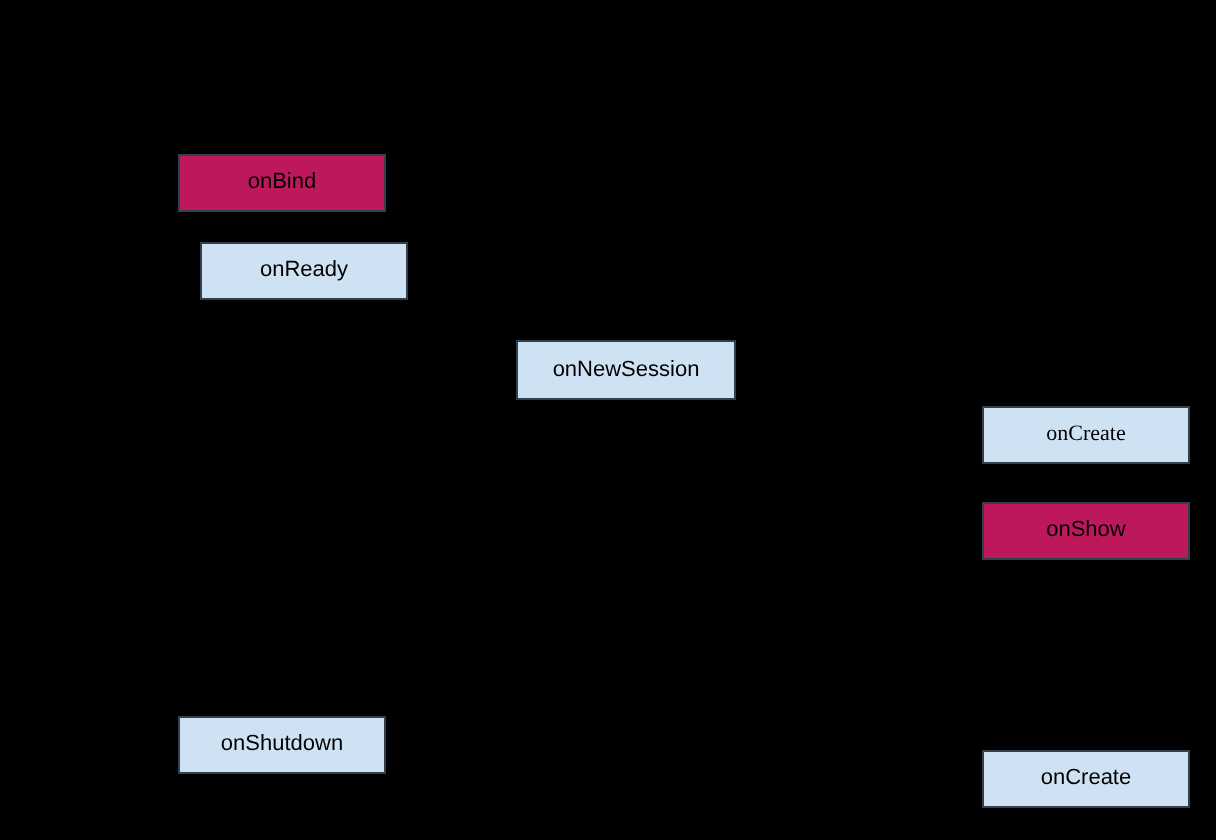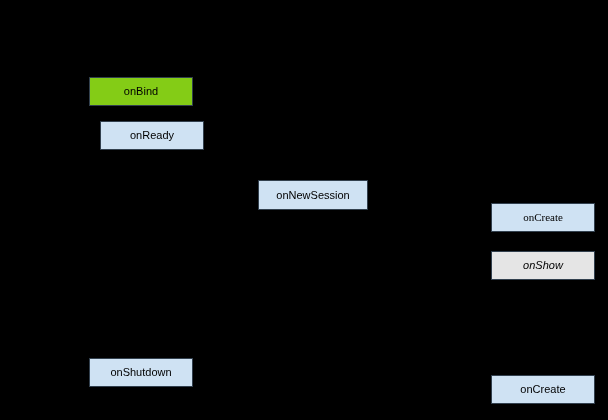--- a/index.html
+++ b/index.html
@@ -23,20 +23,20 @@
     box-sizing: border-box;
     font-size: 11px;
     line-height: 1;
     white-space: nowrap;
   }
 </style>
 </head>
 <body>
 
 <div class="canvas" id="canvas">
-    <div class="node" style="left: 89px; top: 77px; width: 104px; height: 29px; background: #84cc16; border: 1px solid rgb(50, 64, 78); color: rgb(0, 0, 0);">onBind</div>
+    <div class="node" style="left: 89px; top: 77px; width: 104px; height: 29px; background: #be185d; border: 1px solid rgb(50, 64, 78); color: rgb(0, 0, 0);">onBind</div>
     <div class="node" style="left: 100px; top: 121px; width: 104px; height: 29px; background: rgb(207, 226, 243); border: 1px solid rgb(50, 64, 78); color: rgb(0, 0, 0);">onReady</div>
-    <div class="node" style="left: 258px; top: 180px; width: 110px; height: 30px; background: rgb(207, 226, 243); border: 1px solid rgb(50, 64, 78); color: rgb(0, 0, 0);">onNewSession</div>
+    <div class="node" style="left: 258px; top: 170px; width: 110px; height: 30px; background: rgb(207, 226, 243); border: 1px solid rgb(50, 64, 78); color: rgb(0, 0, 0);">onNewSession</div>
     <div class="node" style="left: 491px; top: 203px; width: 104px; height: 29px; background: rgb(207, 226, 243); border: 1px solid rgb(50, 64, 78); color: rgb(0, 0, 0); font-family: Liberation Serif, serif;">onCreate</div>
-    <div class="node" style="left: 491px; top: 251px; width: 104px; height: 29px; background: #e5e5e5; border: 1px solid rgb(50, 64, 78); color: rgb(0, 0, 0); font-style: italic;">onShow</div>
+    <div class="node" style="left: 491px; top: 251px; width: 104px; height: 29px; background: #be185d; border: 1px solid rgb(50, 64, 78); color: rgb(0, 0, 0);">onShow</div>
     <div class="node" style="left: 491px; top: 375px; width: 104px; height: 29px; background: rgb(207, 226, 243); border: 1px solid rgb(50, 64, 78); color: rgb(0, 0, 0);">onCreate</div>
     <div class="node" style="left: 89px; top: 358px; width: 104px; height: 29px; background: rgb(207, 226, 243); border: 1px solid rgb(50, 64, 78); color: rgb(0, 0, 0);">onShutdown</div>
   </div>
 
 </body></html>

